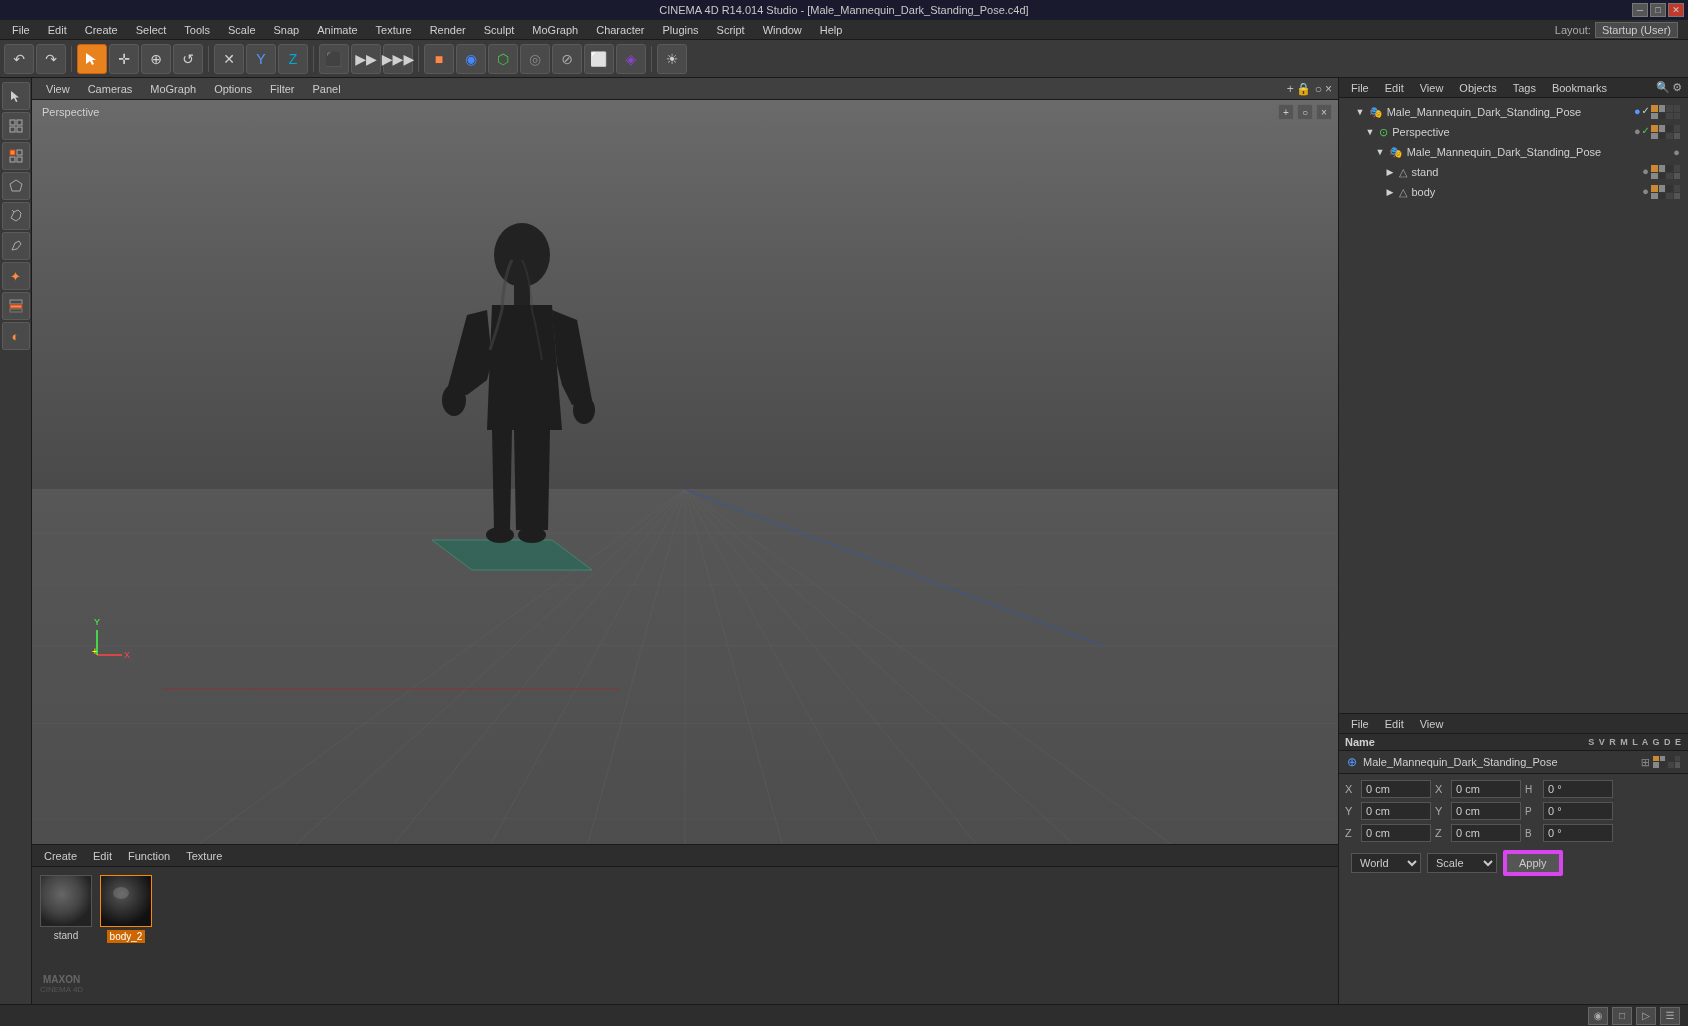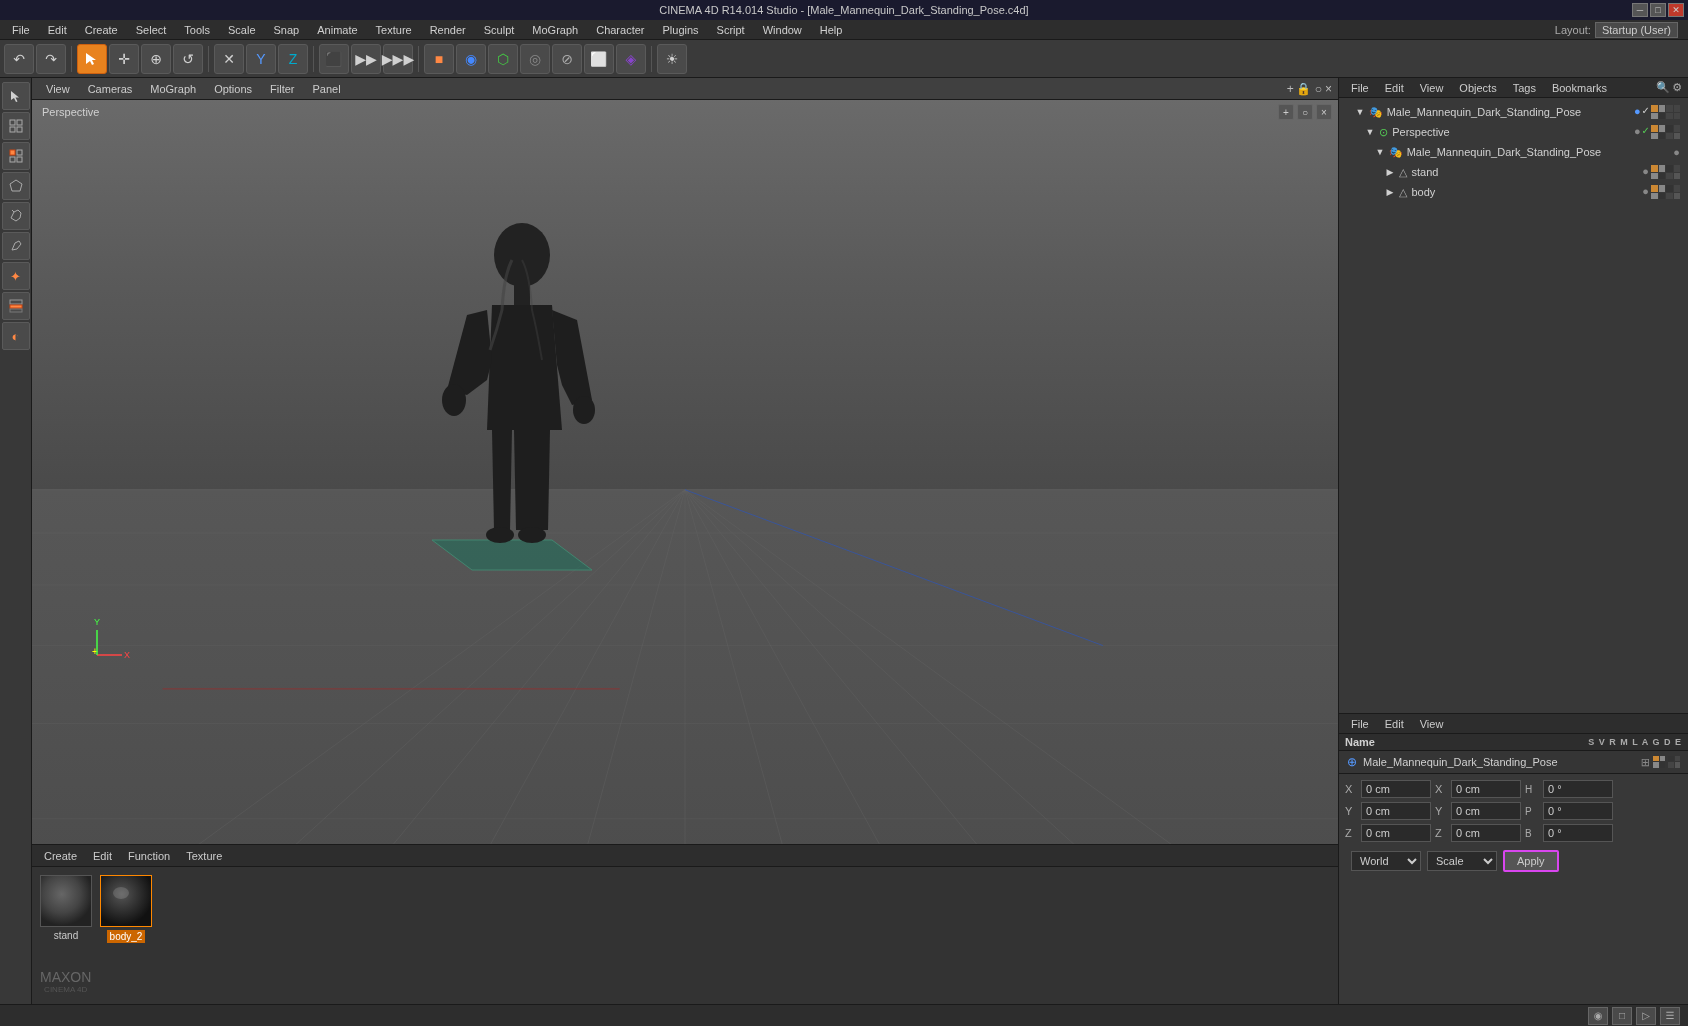--- a/index.html
+++ b/index.html
@@ -365,21 +365,21 @@
       font-size: 11px;
       padding: 0 4px;
     }
     .am-field-label {
       width: 14px;
       color: #aaa;
       font-size: 10px;
     }
     .am-apply-btn {
       background: #555;
-      border: 2px solid #d946ef;
+      border: 4px solid #d946ef;
       color: #ccc;
       font-size: 11px;
       padding: 3px 12px;
       cursor: pointer;
       border-radius: 2px;
     }
     .am-dropdown {
       height: 20px;
       background: #2a2a2a;
       border: 1px solid #555;
@@ -1078,21 +1078,21 @@
           <rect width="52" height="52" fill="url(#bodyGrad)"></rect>
 
           <ellipse cx="20" cy="17" rx="8" ry="6" fill="white" opacity="0.15"></ellipse>
         </svg>
       </div>
       <span class="mat-name selected">body_2</span>
     </div>
   </div>
 
   <div id="maxon-brand" style="position:absolute; bottom:10px; left:8px;">
-    <span style="font-size:14px; color:#666; font-weight:normal;">MAXON</span>
+    <span style="font-size:10px; color:#666; font-weight:bold;">MAXON</span>
     <span style="font-size:8px; color:#555;">CINEMA 4D</span>
   </div>
 </div>
 
 <div id="status-bar" style="position:absolute; bottom:0; left:0; right:0; height:22px; background:#2d2d2d; border-top:1px solid #1a1a1a; display:flex; align-items:center; padding:0 8px; gap:8px;">
   <span style="font-size:10px; color:#aaa;"></span>
   <div style="flex:1;"></div>
 
   <div style="display:flex; gap:4px; align-items:center;">
     <div style="width:20px;height:18px;background:#4a4a4a;border:1px solid #666;display:flex;align-items:center;justify-content:center;font-size:10px;cursor:pointer;">◉</div>

